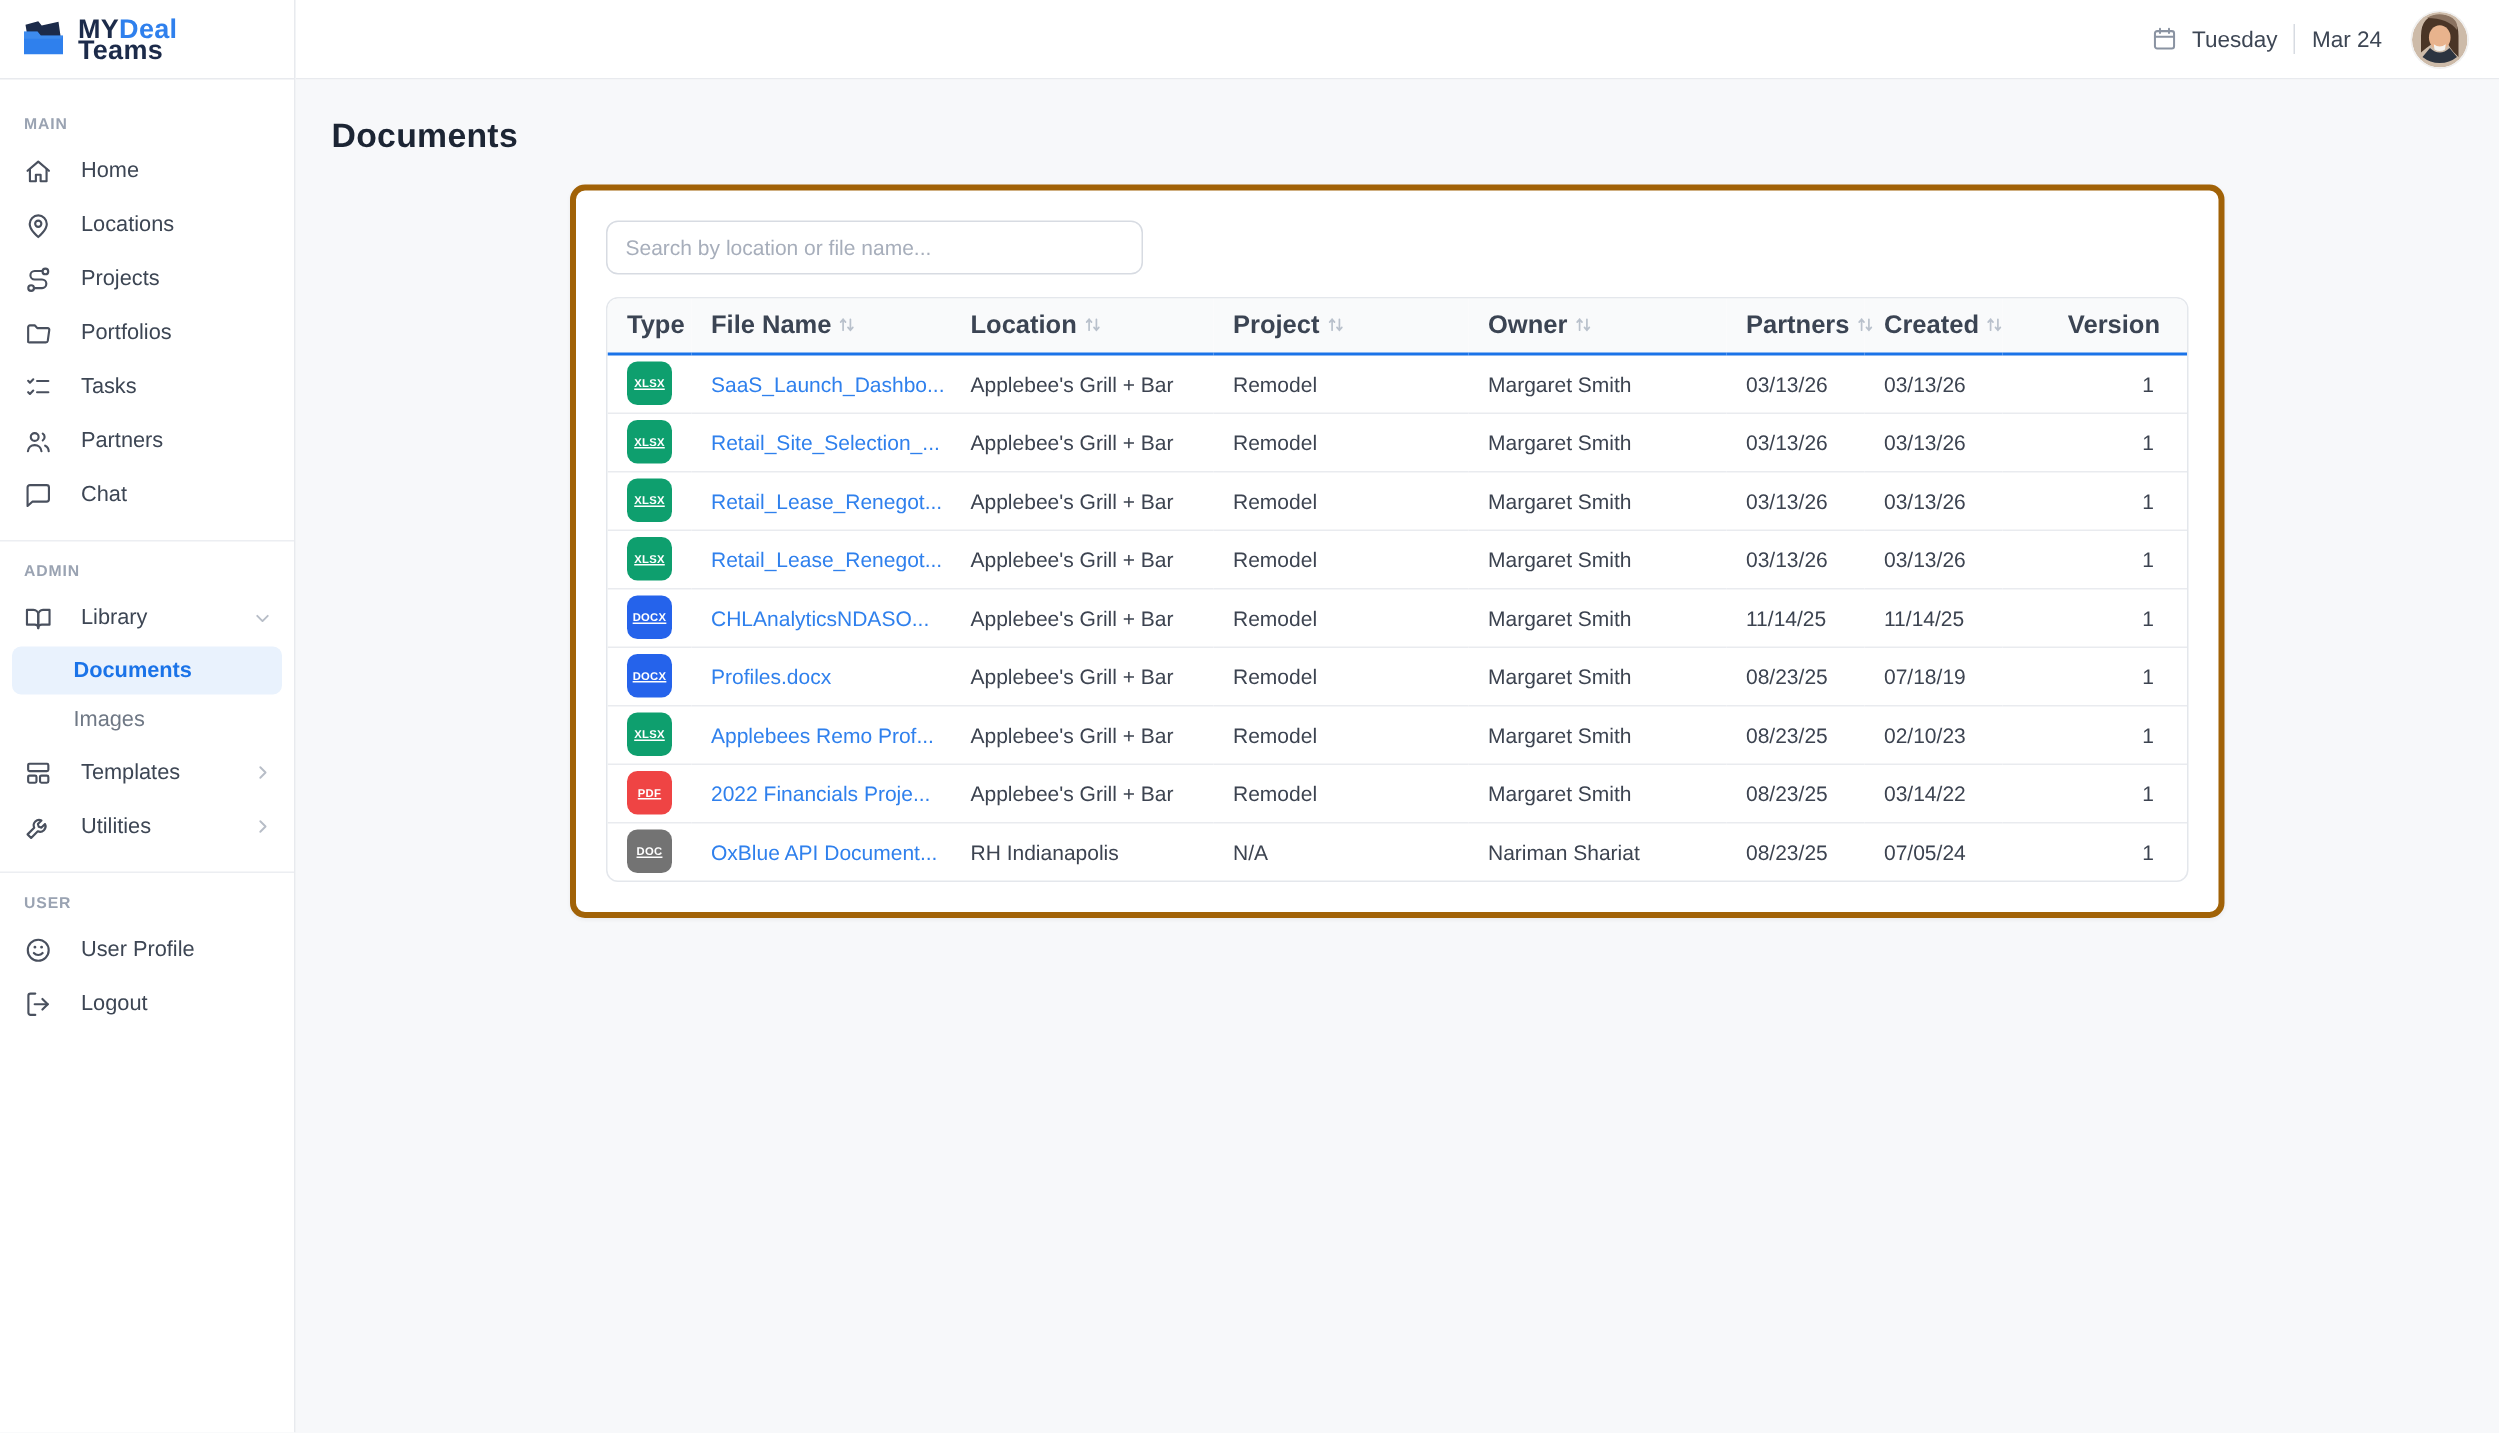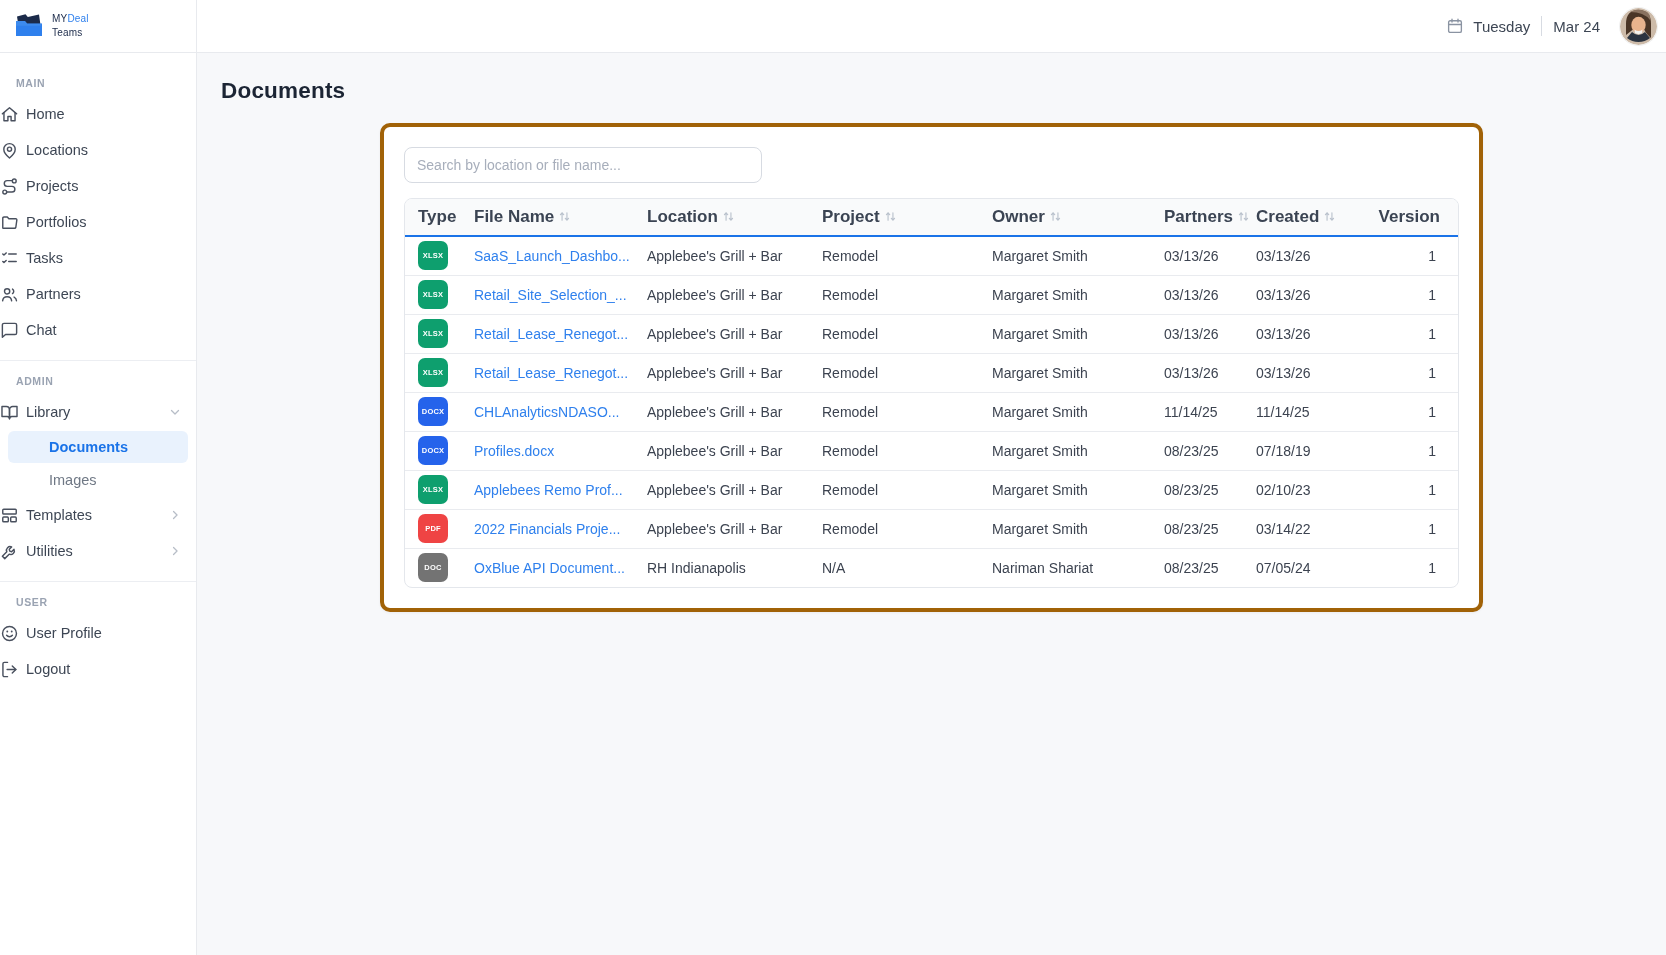--- a/index.html
+++ b/index.html
@@ -14,48 +14,48 @@
 
   
   .sidebar {
     position: absolute; left: 0; top: 0; bottom: 0; width: 197px;
     background: #ffffff; border-right: 1px solid #e8eaee; z-index: 5;
   }
   .logo-area {
     height: 53px; border-bottom: 1px solid #e8eaee;
     display: flex; align-items: center; padding-left: 13px; gap: 7px;
   }
-  .logo-text { line-height: 14px; font-size: 10px; font-weight: 400; letter-spacing: .2px; }
+  .logo-text { line-height: 14px; font-size: 18px; font-weight: 700; letter-spacing: .2px; }
   .logo-text .navy { color: #1c2b4a; }
   .logo-text .blue { color: #2f80ed; }
   .nav { padding-top: 10px; }
   .section-label {
     font-size: 10.5px; font-weight: 700; letter-spacing: .6px;
     color: #9aa3b2; margin: 14px 0 7px 16px;
   }
   .nav-item {
     position: relative; height: 36px; display: flex; align-items: center;
-    gap: 7px; font-size: 14.5px; color: #3d4654; cursor: pointer;
+    padding-left: 16px; gap: 19px; font-size: 14.5px; color: #3d4654; cursor: pointer;
   }
   .nav-item svg { flex: 0 0 auto; color: #49505e; }
   .nav-item .chev { position: absolute; right: 14px; color: #b7bdc7; }
   .sub-item {
     height: 32px; display: flex; align-items: center;
     margin: 1px 8px; padding-left: 41px; border-radius: 6px;
     font-size: 14.5px; color: #6f7885; cursor: pointer;
   }
   .sub-item.active { background: #e9f2fd; color: #1a73e8; font-weight: 700; }
   .divider { border-top: 1px solid #eceef2; margin: 12px 0 0; }
 
   
   .topbar {
     position: absolute; left: 197px; right: 0; top: 0; height: 53px;
     background: #ffffff; border-bottom: 1px solid #e8eaee;
     display: flex; align-items: center; justify-content: flex-end;
-    padding-right: 9px;
+    padding-right: 21px;
   }
   .topbar .cal { color: #8a93a2; margin-right: 9px; }
   .date-text { font-size: 15px; color: #3d4654; font-weight: 500; }
   .date-sep { width: 1px; height: 20px; background: #d7dbe2; margin: 0 11px; }
   .avatar {
     width: 37px; height: 37px; border-radius: 50%; overflow: hidden;
     margin-left: 20px; cursor: pointer; flex: 0 0 auto;
     box-shadow: 0 0 0 1px rgba(0,0,0,.06);
   }
 
@@ -93,21 +93,21 @@
   tbody td {
     height: 39px; padding: 0 8px 0 13px; vertical-align: middle;
     font-size: 14px; color: #3c4350; border-top: 1px solid #e9ebef;
     white-space: nowrap; overflow: hidden;
   }
   tbody tr:first-child td { border-top: none; }
   td.t-right { text-align: right; padding-right: 22px; }
   .badge {
     display: inline-flex; align-items: center; justify-content: center;
     width: 30px; height: 29px; border-radius: 7px;
-    color: #fff; font-size: 7.5px; font-weight: 700; letter-spacing: .2px;
+    color: #fff; font-size: 7.5px; font-weight: 700; letter-spacing: .2px; text-decoration: underline;
   }
   .file-link { color: #2f80ed; text-decoration: none; cursor: pointer; }
 </style>
 </head>
 <body>
 
 <aside class="sidebar">
   <div class="logo-area">
     <svg width="32" height="27" viewBox="0 0 32 27">
       <path fill="#1c2b4a" d="M4 3.5 L12.5 1.2 L14.8 4 L26 1.5 L27.5 12 L6 16 Z"></path>

